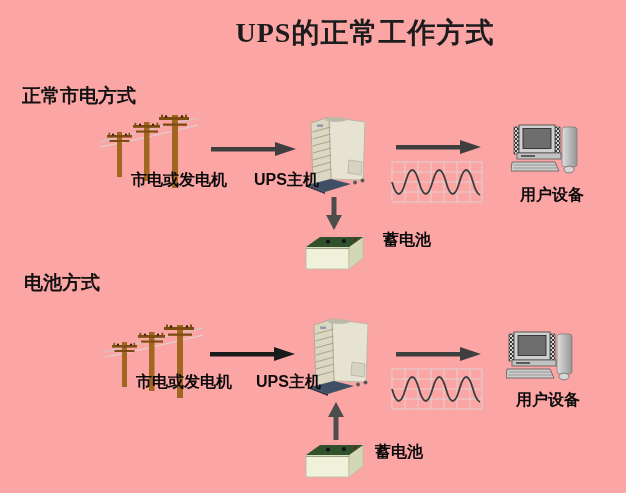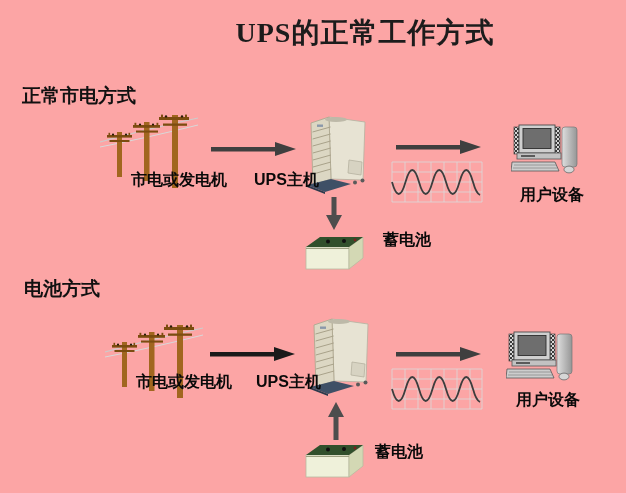--- a/index.html
+++ b/index.html
@@ -177,21 +177,21 @@
       <rect x="6" y="31" width="44" height="6" fill="#c2c2c2" stroke="#555" stroke-width="0.8"></rect>
       <rect x="10" y="33" width="14" height="2" fill="#5a5a5a"></rect>
       <polygon points="1,40 44,40 48,49 0,49" fill="#cdcdcd" stroke="#555" stroke-width="0.8"></polygon>
       <line x1="3" y1="43" x2="45" y2="43" stroke="#8a8a8a" stroke-width="0.8"></line>
       <line x1="2" y1="46" x2="46" y2="46" stroke="#8a8a8a" stroke-width="0.8"></line>
       <ellipse cx="58" cy="47.5" rx="5" ry="3.4" fill="#d6d6d6" stroke="#666" stroke-width="0.8"></ellipse>
     </svg>
   </div>
   <div class="lbl" style="left:520px; top:185px;">用户设备</div>
 
-  <div class="section-heading" style="left:24px; top:276px;">电池方式</div>
+  <div class="section-heading" style="left:24px; top:270px;">电池方式</div>
 
   <div class="icon" style="left:103px; top:322px;">
     <svg width="105" height="78" viewBox="0 0 105 78">
       <path d="M2,30 Q45,18 100,6" stroke="#cccccc" stroke-width="1.2" fill="none"></path>
       <path d="M2,35 Q48,26 100,13" stroke="#d8d8d8" stroke-width="1" fill="none"></path>
       <g fill="#a1661f">
         <rect x="19" y="20" width="5" height="45"></rect>
         <rect x="46" y="10" width="5.5" height="59"></rect>
         <rect x="74" y="3" width="6" height="73"></rect>
       </g>

